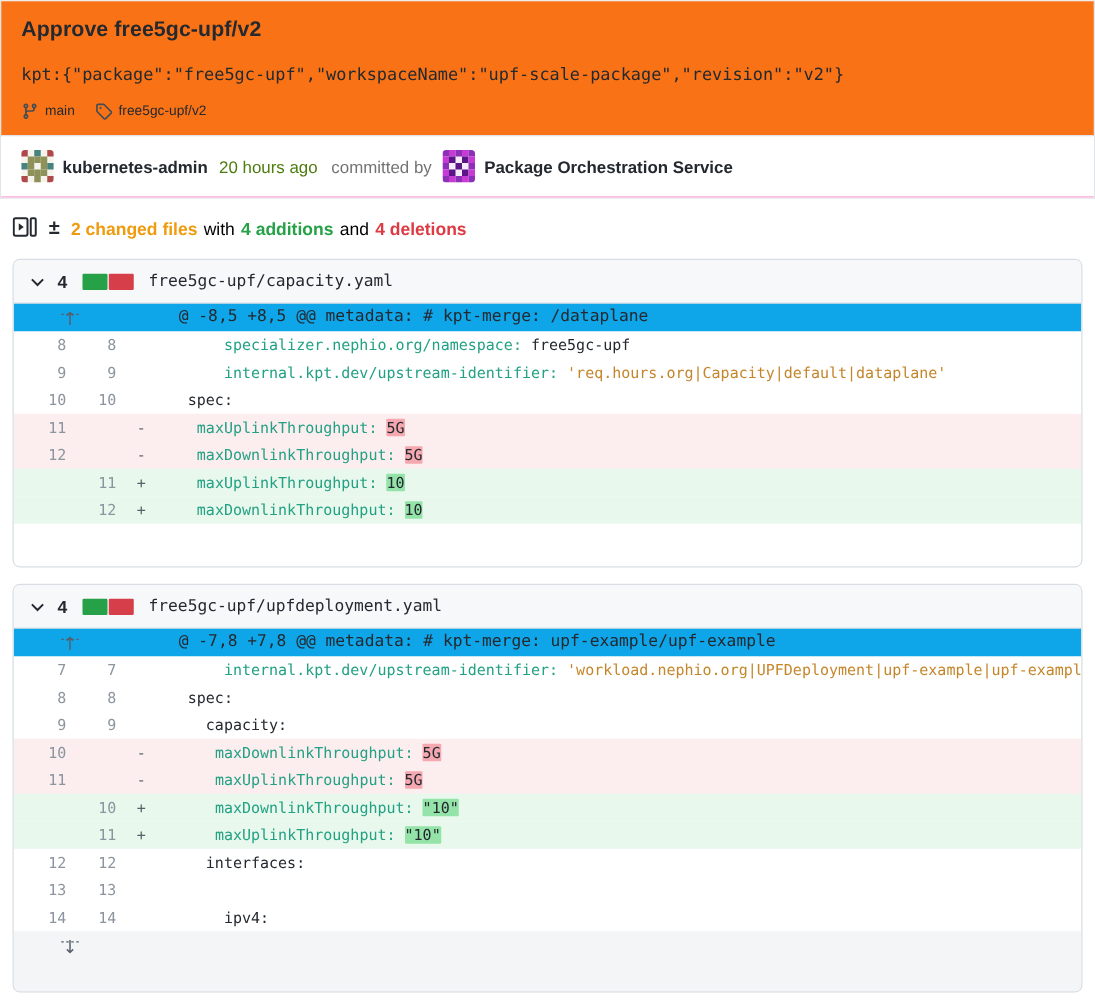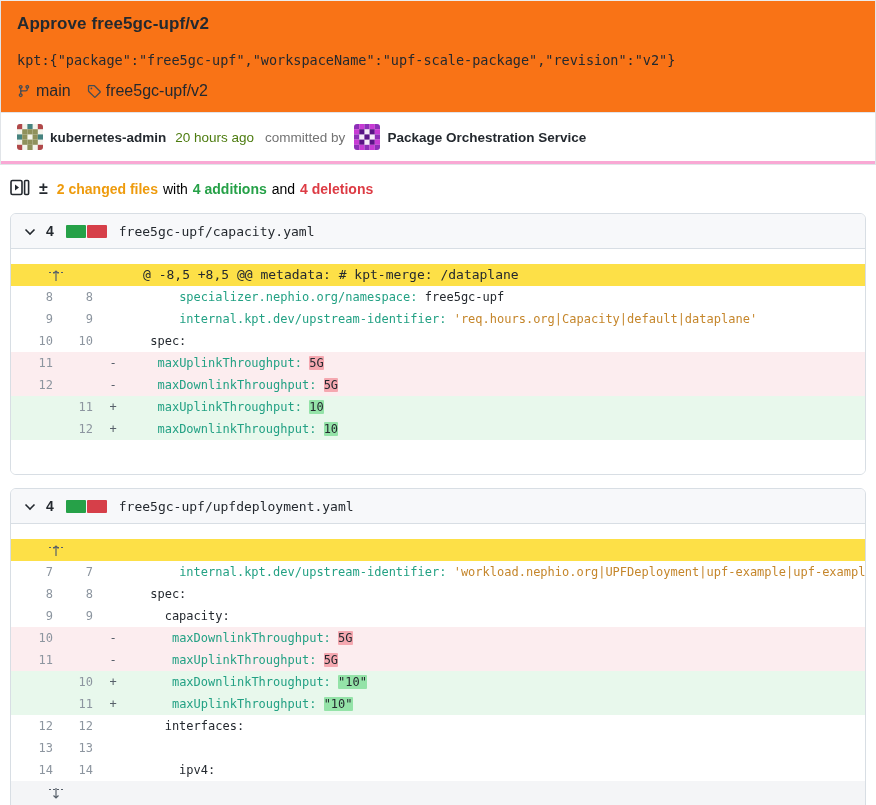--- a/index.html
+++ b/index.html
@@ -5,26 +5,26 @@
   * { box-sizing: border-box; margin: 0; padding: 0; }
   html,body { width:876px; height:805px; overflow:hidden; background:#fff;
     font-family:"Liberation Sans","DejaVu Sans",sans-serif; color:#24292f; }
   .mono { font-family:"DejaVu Sans Mono","Liberation Mono",monospace; }
 
   
   .top-container { border:1px solid #e1e4e8; border-top-color:#ececec; }
   .commit-header { background:#f97316; padding:13px 16px 12px; border-bottom:1px solid #e1e4e8; }
   .commit-title { font-size:17px; font-weight:700; letter-spacing:.1px; }
   .commit-message { margin-top:18px; font-size:13.5px; color:#24292f; }
-  .refs-row { margin-top:14px; display:flex; align-items:flex-end; gap:8px; font-size:16px; }
+  .refs-row { margin-top:14px; display:flex; align-items:flex-end; gap:8px; font-size:11px; }
   .ref-group { display:flex; align-items:center; gap:5px; margin-right:8px; cursor:pointer; }
   .ref-group svg { display:block; }
 
   .committer-row { background:#fff; padding:11px 16px; display:flex; align-items:center;
-    gap:7px; font-size:13.5px; border-bottom:3px solid #f9a8d4; }
+    gap:7px; font-size:13.5px; border-bottom:1px solid #f9a8d4; }
   .avatar { width:26px; height:26px; border-radius:3px; display:block; cursor:pointer; }
   .author-name, .committer-name { font-weight:700; color:#24292f; cursor:pointer; }
   .time-ago { color:#4d7c0f; margin-left:2px; }
   .committed-by { color:#737373; margin-left:4px; margin-right:2px; }
 
   
   .summary-row { margin:14px 12px 14px 10px; display:flex; align-items:center; gap:9px; font-size:14px; }
   .summary-icon-btn { background:none; border:none; cursor:pointer; display:flex; align-items:center; padding:0; }
   .pm-icon { font-size:16px; font-weight:700; color:#24292f; line-height:16px; }
   .summary-text { display:flex; gap:5px; align-items:baseline; }
@@ -47,21 +47,21 @@
   .file-name { font-size:13px; color:#24292f; cursor:pointer; }
 
   .diff-table { font-family:"DejaVu Sans Mono","Liberation Mono",monospace; font-size:12px; }
   .drow { display:flex; align-items:stretch; line-height:22px; min-height:22px; }
   .c-old { width:52px; text-align:right; padding-right:10px; color:#8c959f; flex:none; }
   .c-new { width:38px; text-align:right; padding-right:8px; color:#8c959f; flex:none; }
   .c-marker { width:24px; text-align:center; color:#57606a; flex:none; }
   .c-code { flex:1; white-space:pre; overflow:hidden; padding-left:18px; color:#24292f; }
   .drow.del { background:var(--del_line_bg); }
   .drow.add { background:var(--add_line_bg); }
-  .drow.hunk { background:#fde047; color:#3a4148; font-size:13px;margin-top:15px; }
+  .drow.hunk { background:#0ea5e9; color:#3a4148; font-size:13px; }
   .c-expander { width:90px; flex:none; display:flex; align-items:center; justify-content:center; cursor:pointer; }
   .hunk .c-marker { width:24px; }
   .tok-key { color:var(--code_key_teal); }
   .tok-str { color:var(--code_string_orange); }
   .tok-del-hl { background:var(--del_word_bg); border-radius:1px; }
   .tok-add-hl { background:var(--add_word_bg); border-radius:1px; }
   .tail-pad { height:34px; background:#fff; }
   .drow.expandrow { background:#f4f5f7; height:48px; align-items:flex-start; padding-top:6px; }
 
   .fold-icon { display:inline-flex; flex-direction:column; align-items:center; }
@@ -256,20 +256,21 @@
         <div class="drow hunk">
           <span class="c-expander">
             <span class="fold-icon">
               <svg width="16" height="13" viewBox="0 0 16 13">
                 <line x1="1" y1="3.5" x2="15" y2="3.5" stroke="#57606a" stroke-dasharray="2,2"></line>
                 <path d="M8 12 V2 M5.5 4.5 L8 2 L10.5 4.5" stroke="#57606a" fill="none" stroke-width="1.2"></path>
               </svg>
             </span>
           </span>
           <span class="c-marker"></span>
+          <span class="c-code">@ -7,8 +7,8 @@ metadata: # kpt-merge: upf-example/upf-example</span>
         </div>
         <div class="drow ctx">
           <span class="c-old">7</span>
           <span class="c-new">7</span>
           <span class="c-marker"></span>
           <span class="c-code"><span>     </span><span class="tok-key">internal.kpt.dev/upstream-identifier:</span><span> </span><span class="tok-str">'workload.nephio.org|UPFDeployment|upf-example|upf-example'</span></span>
         </div>
         <div class="drow ctx">
           <span class="c-old">8</span>
           <span class="c-new">8</span>

